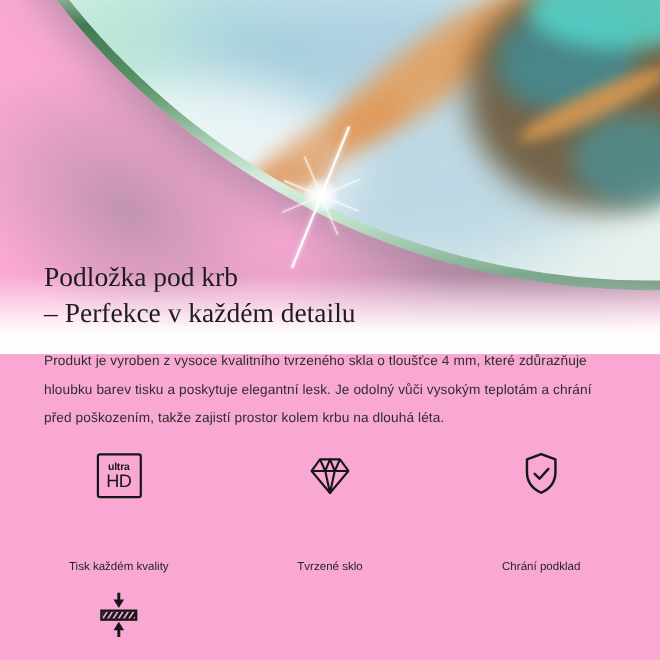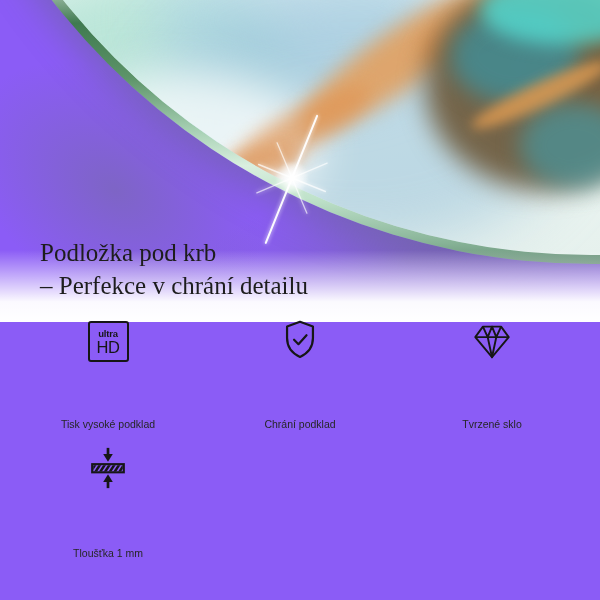--- a/index.html
+++ b/index.html
@@ -1,16 +1,16 @@
 <!DOCTYPE html>
 <html lang="cs"><head>
 <meta charset="utf-8">
 <style>
   html,body{margin:0;padding:0;background:#fff;}
-  .page{position:relative;width:600px;height:600px;background:#8b5cf6;overflow:hidden;
+  .page{position:relative;width:600px;height:600px;background:#f9a8d4;overflow:hidden;
         font-family:"Liberation Sans",sans-serif;}
 
   
   .hero{position:absolute;top:0;left:0;width:600px;height:322px;overflow:hidden;}
   .shadow{position:absolute;pointer-events:none;}
   .shadow-left{left:-110px;top:40px;width:450px;height:300px;transform:rotate(35deg);
       background:radial-gradient(closest-side,rgba(104,114,119,.38),rgba(104,114,119,0) 72%);}
   .shadow-bottom{left:140px;top:170px;width:540px;height:180px;
       background:radial-gradient(closest-side,rgba(104,114,119,.33),rgba(104,114,119,0) 75%);}
   .glass-outer{position:absolute;left:-92px;top:-1102px;width:1366px;height:1366px;border-radius:50%;
@@ -95,56 +95,57 @@
         <line x1="24" y1="75" x2="96" y2="75" stroke-width="1.4" opacity="0.7"></line>
         <line x1="33" y1="48" x2="87" y2="102" stroke-width="1.3" opacity="0.65"></line>
         <line x1="87" y1="48" x2="33" y2="102" stroke-width="1.3" opacity="0.65"></line>
       </g>
       <circle cx="60" cy="75" r="3" fill="#ffffff"></circle>
     </svg>
     <div class="hero-fade"></div>
   </div>
 
   <div class="content">
-    <h1 class="title"><span>Podložka pod krb</span><br><span>– Perfekce v chrání detailu</span></h1>
+    <h1 class="title"><span>Podložka pod krb</span><br><span>– Perfekce v každém detailu</span></h1>
 
+    <p class="desc">Produkt je vyroben z vysoce kvalitního tvrzeného skla o tloušťce 4 mm, které zdůrazňuje hloubku barev tisku a poskytuje elegantní lesk. Je odolný vůči vysokým teplotám a chrání před poškozením, takže zajistí prostor kolem krbu na dlouhá léta.</p>
 
     <div class="features">
 
 
       <div class="feature">
         <div class="icon-wrap">
           <div class="uhd-box">
             <span class="uhd-top">ultra</span>
             <span class="uhd-bottom">HD</span>
           </div>
         </div>
-        <div class="feature-label">Tisk vysoké podklad</div>
-      </div>
-
-      <div class="feature">
-        <div class="icon-wrap">
-          <svg width="46" height="45" viewBox="0 0 48 46" fill="none" stroke="#161616">
-            <path d="M24 4.5 L37.5 9.5 V21.5 C37.5 30.8 32 37.6 24 41.2 C16 37.6 10.5 30.8 10.5 21.5 V9.5 Z" stroke-width="2.3" stroke-linejoin="round"></path>
-            <path d="M17.8 23.3 L22.4 27.9 L30.8 18.6" stroke-width="2.3" stroke-linecap="round" stroke-linejoin="round"></path>
-          </svg>
-        </div>
-        <div class="feature-label">Chrání podklad</div>
+        <div class="feature-label">Tisk každém kvality</div>
       </div>
 
       <div class="feature">
         <div class="icon-wrap">
           <svg width="46" height="43" viewBox="0 0 48 45" fill="none" stroke="#161616" stroke-width="2" stroke-linejoin="round">
             <path d="M14.5 8 H33.5 L41.5 19 L24 40 L6.5 19 Z"></path>
             <path d="M6.5 19 H41.5"></path>
             <path d="M14.5 8 L19.5 19 L24 8 L28.5 19 L33.5 8"></path>
             <path d="M19.5 19 L24 40 L28.5 19"></path>
           </svg>
         </div>
         <div class="feature-label">Tvrzené sklo</div>
+      </div>
+
+      <div class="feature">
+        <div class="icon-wrap">
+          <svg width="46" height="45" viewBox="0 0 48 46" fill="none" stroke="#161616">
+            <path d="M24 4.5 L37.5 9.5 V21.5 C37.5 30.8 32 37.6 24 41.2 C16 37.6 10.5 30.8 10.5 21.5 V9.5 Z" stroke-width="2.3" stroke-linejoin="round"></path>
+            <path d="M17.8 23.3 L22.4 27.9 L30.8 18.6" stroke-width="2.3" stroke-linecap="round" stroke-linejoin="round"></path>
+          </svg>
+        </div>
+        <div class="feature-label">Chrání podklad</div>
       </div>
 
 
       <div class="feature">
         <div class="icon-wrap">
           <svg width="46" height="46" viewBox="0 0 48 48" fill="none">
             <defs>
               <clipPath id="barclip">
                   <rect x="8.6" y="21" width="30.8" height="6.6"></rect>
                 </clipPath>

